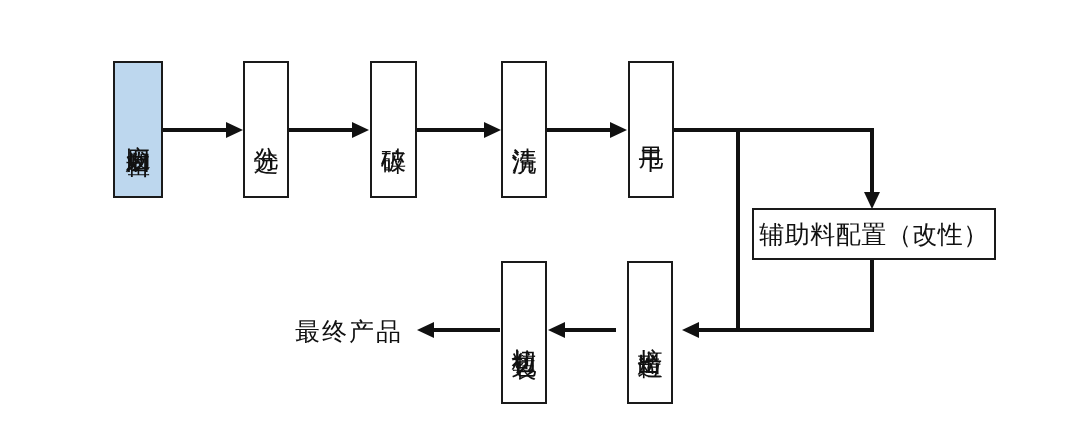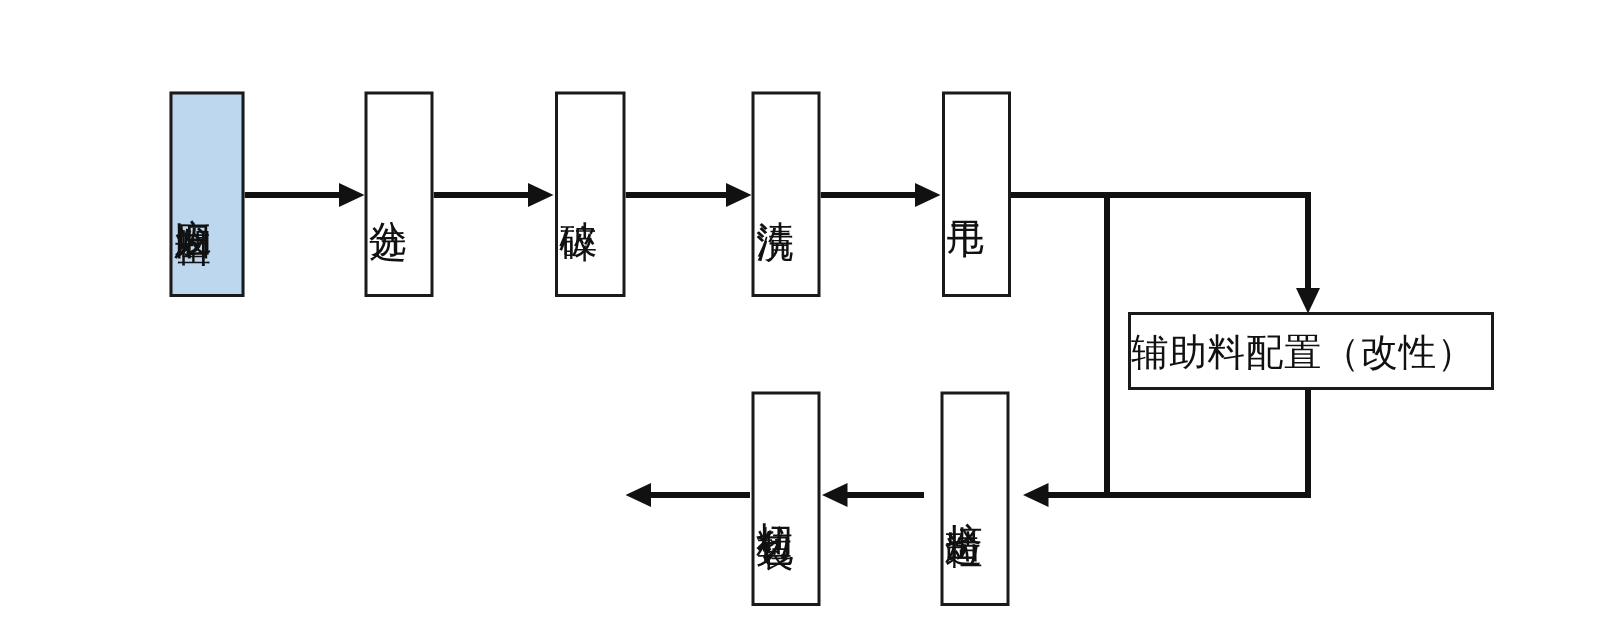--- a/index.html
+++ b/index.html
@@ -15,21 +15,21 @@
     font-family: "Liberation Serif", "DejaVu Serif", serif;
     overflow: hidden;
   }
   .node {
     position: absolute;
     box-sizing: border-box;
     border: 2px solid #1a1a1a;
     background: #ffffff;
     display: flex;
     align-items: center;
-    justify-content: flex-start;
+    justify-content: center;
     color: #111111;
   }
   .node.filled {
     background: #bdd7ee;
   }
   .vtext {
     writing-mode: vertical-rl;
     text-orientation: upright;
     letter-spacing: 0.10em;
     font-size: 25px;
@@ -147,14 +147,17 @@
   </div>
 
   <div class="node" style="left:627px; top:261px; width:46px; height:143px;">
     <span class="vtext">挤出造粒</span>
   </div>
 
   <div class="node" style="left:501px; top:261px; width:46px; height:143px;">
     <span class="vtext">切粒包装</span>
   </div>
 
+  <div class="plain-label" style="left:295px; top:315px;">
+    <span>最终产品</span>
+  </div>
 
 </div>
 
 </body></html>

